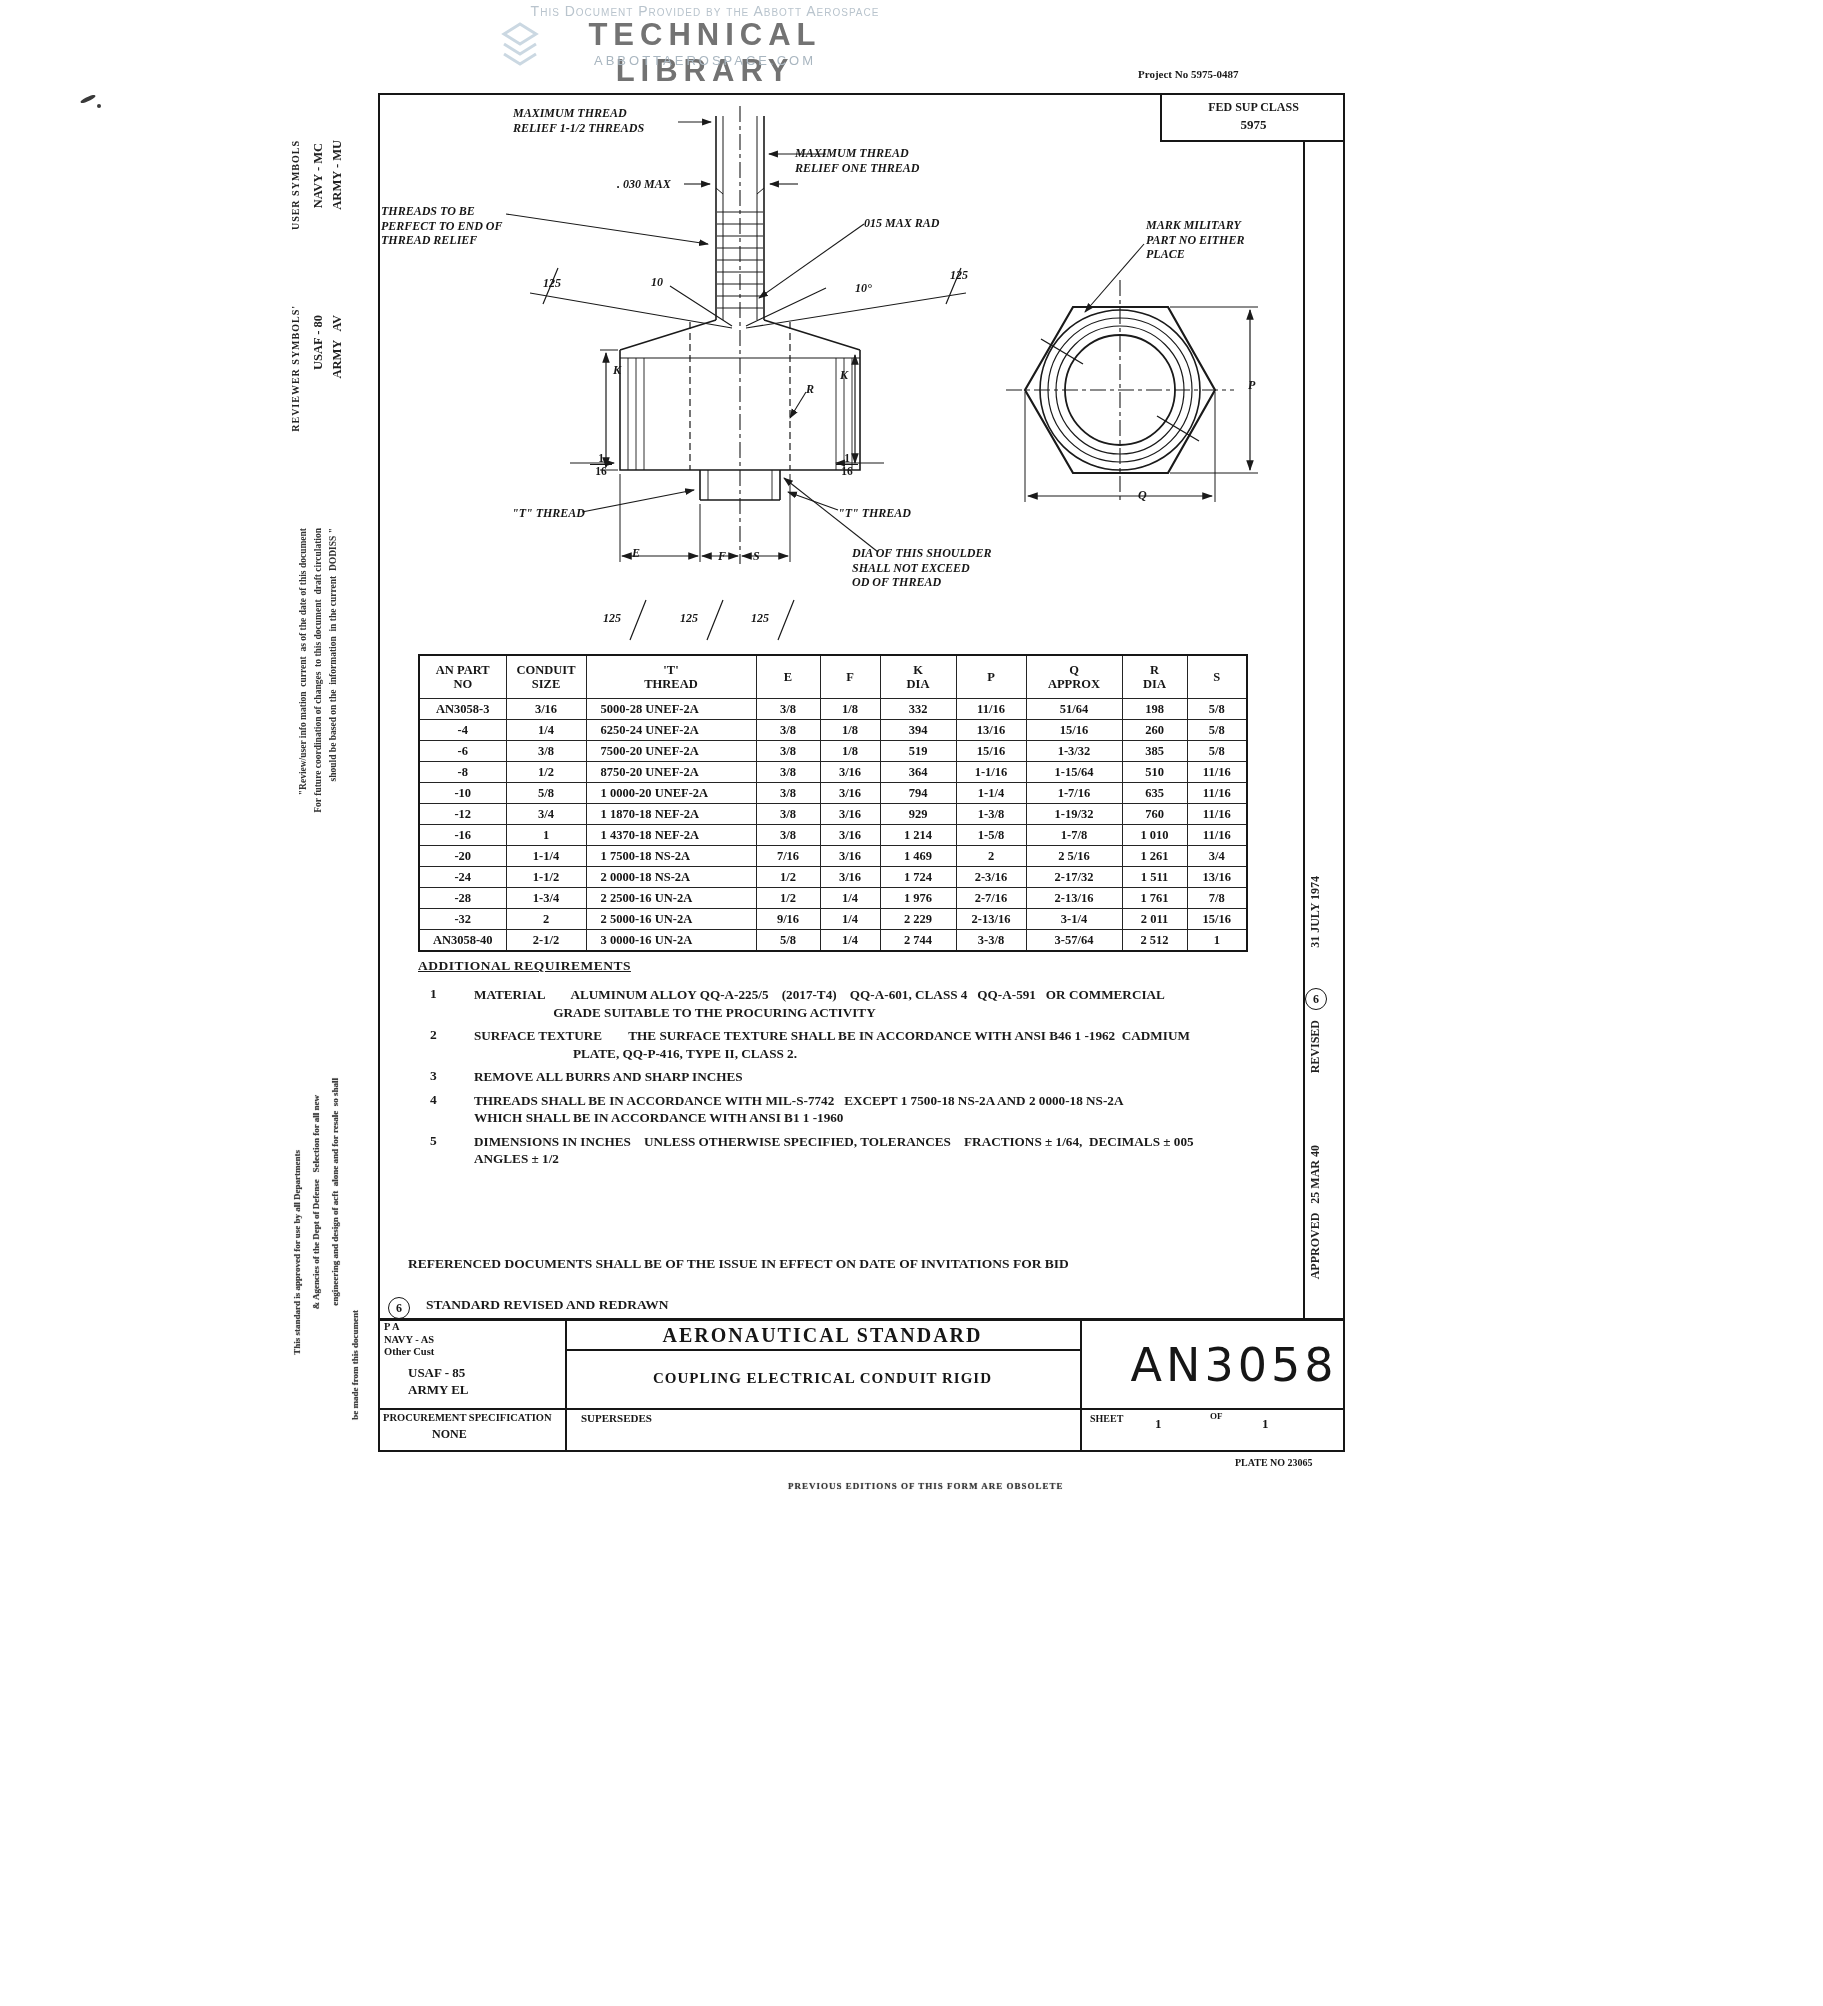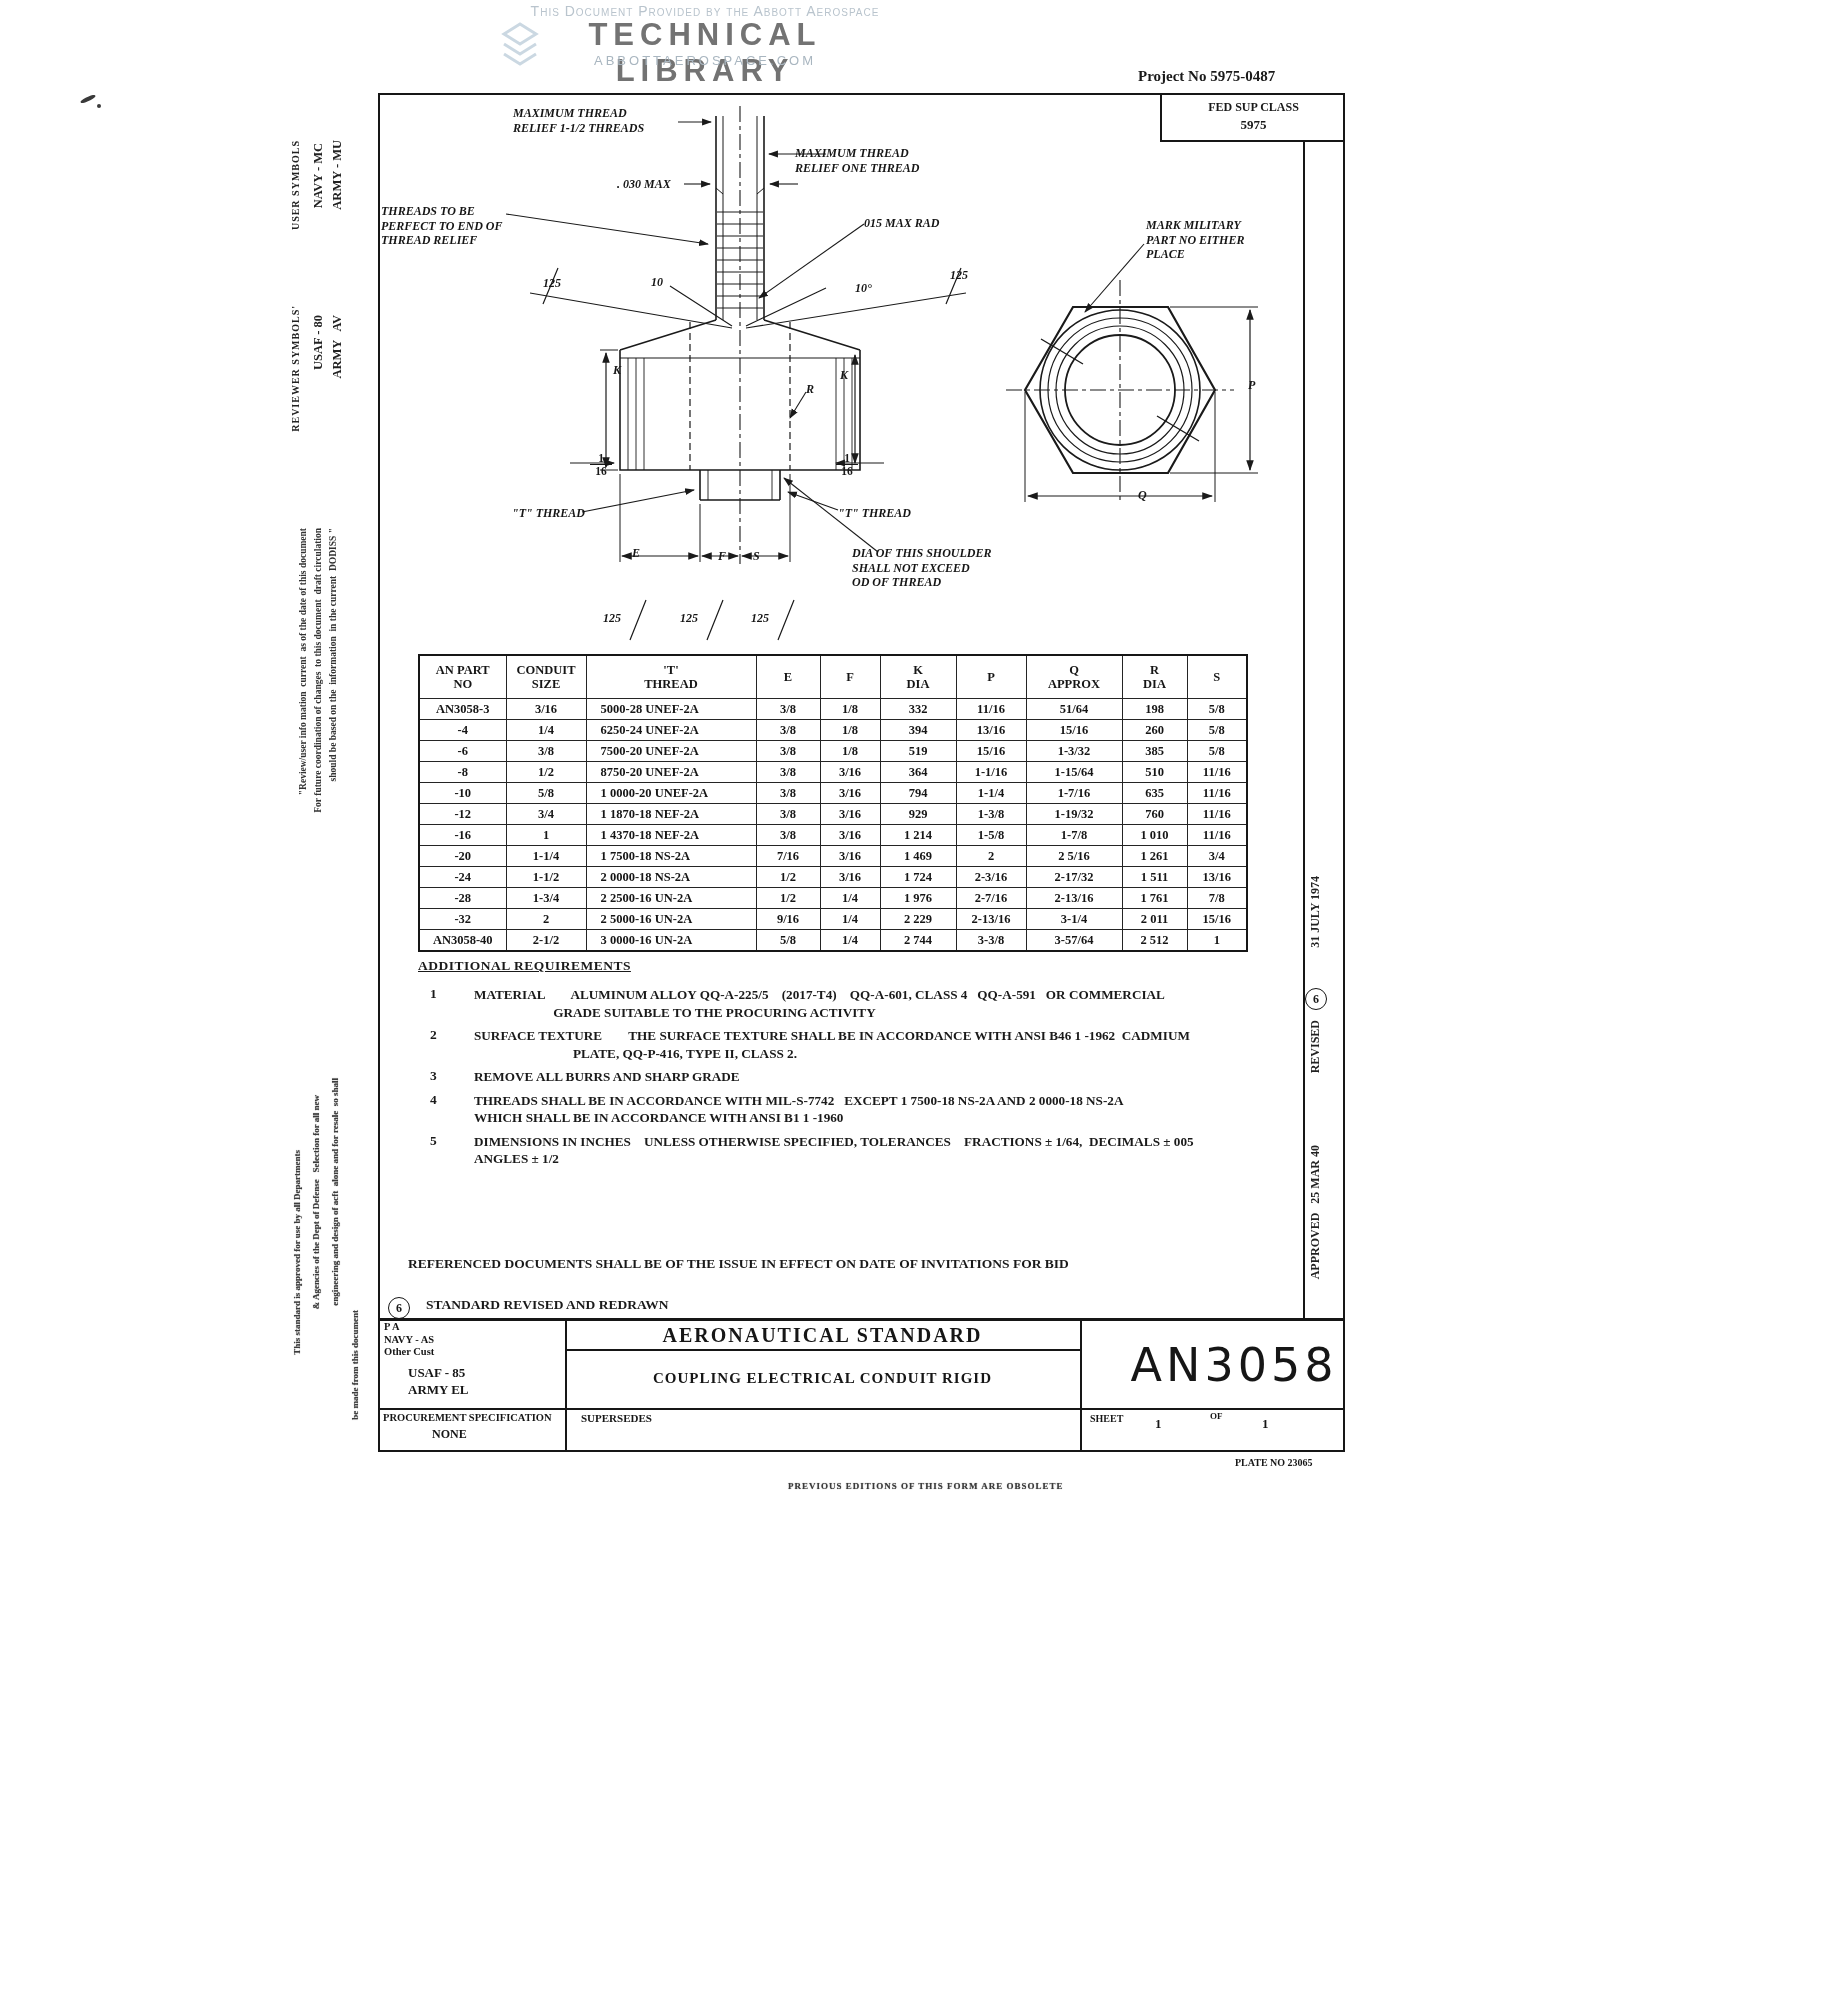--- a/index.html
+++ b/index.html
@@ -55,21 +55,21 @@
     <g fill="none" stroke="#cbd8e2" stroke-width="3">
       <path d="M6,20 L22,10 L38,20 L22,30 Z"></path>
       <path d="M6,30 L22,40 L38,30"></path>
       <path d="M6,40 L22,50 L38,40"></path>
     </g>
   </svg>
   <div class="wm1">This Document Provided by the Abbott Aerospace</div>
   <div class="wm2">TECHNICAL LIBRARY</div>
   <div class="wm3">ABBOTTAEROSPACE.COM</div>
 
-  <div class="abs" style="left:1138px;top:68px;font-weight:bold;font-size:15px;font-family:Liberation Serif, serif;">Project No  5975-0487</div>
+  <div class="abs" style="left:1138px;top:68px;font-weight:bold;font-size:11px;font-family:Liberation Serif, serif;">Project No  5975-0487</div>
 
   <div class="abs" style="left:378px;top:93px;width:967px;height:1359px;border:2.5px solid #161616;box-sizing:border-box;"></div>
 
   <div class="abs" style="left:1160px;top:95px;width:183px;height:45px;border-left:2px solid #161616;border-bottom:2px solid #161616;text-align:center;">
     <div style="font-weight:bold;font-size:12px;margin-top:5px;">FED SUP CLASS</div>
     <div style="font-weight:bold;font-size:13px;margin-top:2px;">5975</div>
   </div>
 
   <div class="ln" style="left:1303px;top:140px;width:2px;height:1178px;"></div>
 
@@ -402,21 +402,21 @@
           <div class="req-text">MATERIAL        ALUMINUM ALLOY QQ-A-225/5    (2017-T4)    QQ-A-601, CLASS 4   QQ-A-591   OR COMMERCIAL
                         GRADE SUITABLE TO THE PROCURING ACTIVITY</div>
         </div>
         <div class="req-item">
           <div class="req-no">2</div>
           <div class="req-text">SURFACE TEXTURE        THE SURFACE TEXTURE SHALL BE IN ACCORDANCE WITH ANSI B46 1 -1962  CADMIUM
                               PLATE, QQ-P-416, TYPE II, CLASS 2.</div>
         </div>
         <div class="req-item">
           <div class="req-no">3</div>
-          <div class="req-text">REMOVE ALL BURRS AND SHARP GRADE</div>
+          <div class="req-text">REMOVE ALL BURRS AND SHARP INCHES</div>
         </div>
         <div class="req-item">
           <div class="req-no">4</div>
           <div class="req-text">THREADS SHALL BE IN ACCORDANCE WITH MIL-S-7742   EXCEPT 1 7500-18 NS-2A AND 2 0000-18 NS-2A
 WHICH SHALL BE IN ACCORDANCE WITH ANSI B1 1 -1960</div>
         </div>
         <div class="req-item">
           <div class="req-no">5</div>
           <div class="req-text italic">DIMENSIONS IN INCHES    UNLESS OTHERWISE SPECIFIED, TOLERANCES    FRACTIONS ± 1/64,  DECIMALS ± 005
 ANGLES ± 1/2</div>

